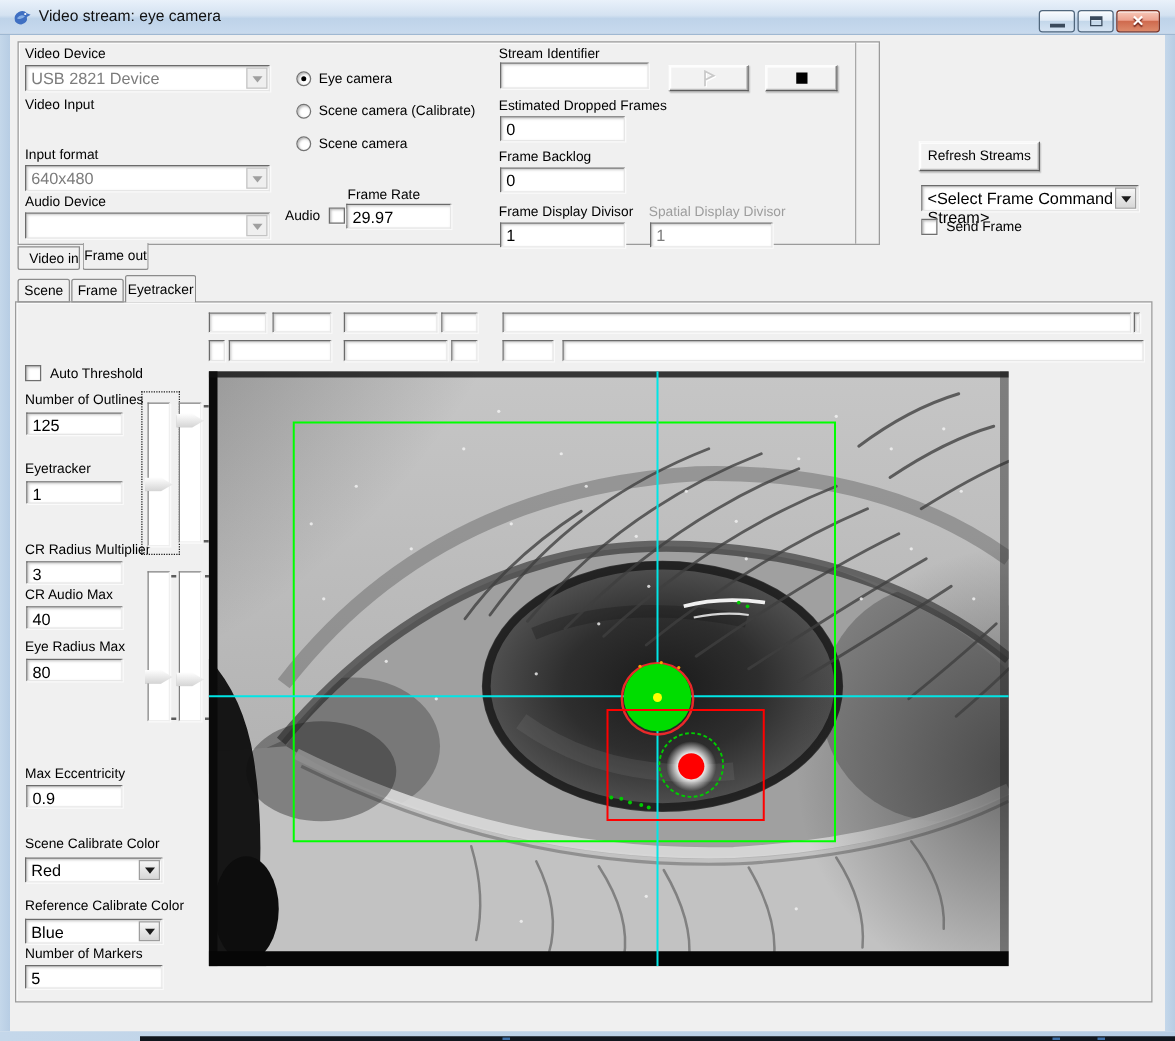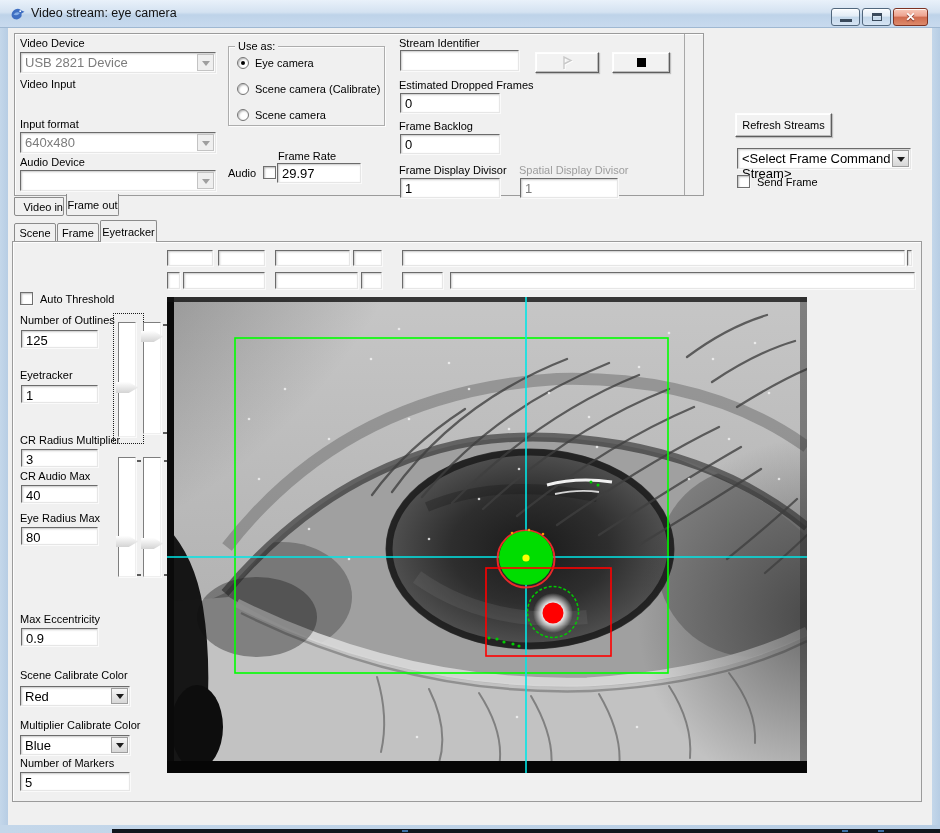--- a/index.html
+++ b/index.html
@@ -111,23 +111,20 @@
   </div>
 
   <span class="abs lbl" style="left:20px;top:156px">Audio  Device</span>
   <div class="abs f" style="left:20px;top:170px;width:196px;height:21px">
     <span></span>
     <span class="da dis">
         <i></i>
       </span>
   </div>
 
-  <div class="abs grp" style="left:228px;top:46px;width:157px;height:80px">
-    <span class="leg">Use as:</span>
-  </div>
   <div class="abs rd" style="left:237px;top:57px">
       <span class="dot"></span>
     </div>
   <span class="abs lbl" style="left:255px;top:57px">Eye camera</span>
   <div class="abs rd" style="left:237px;top:83px"></div>
   <span class="abs lbl" style="left:255px;top:83px">Scene camera (Calibrate)</span>
   <div class="abs rd" style="left:237px;top:109px"></div>
   <span class="abs lbl" style="left:255px;top:109px">Scene camera</span>
 
   <span class="abs lbl" style="left:278px;top:150px">Frame Rate</span>
@@ -212,21 +209,21 @@
   <div class="abs f" style="left:21px;top:628px;width:77px;height:18px"><span>0.9</span></div>
 
   <span class="abs lbl" style="left:20px;top:669px">Scene Calibrate Color</span>
   <div class="abs f" style="left:20px;top:686px;width:110px;height:20px">
     <span>Red</span>
     <span class="da">
         <i></i>
       </span>
   </div>
 
-  <span class="abs lbl" style="left:20px;top:719px">Multiplier Calibrate Color</span>
+  <span class="abs lbl" style="left:20px;top:719px">Reference Calibrate Color</span>
   <div class="abs f" style="left:20px;top:735px;width:110px;height:20px">
     <span>Blue</span>
     <span class="da">
         <i></i>
       </span>
   </div>
 
   <span class="abs lbl" style="left:20px;top:757px">Number of Markers</span>
   <div class="abs f" style="left:20px;top:772px;width:110px;height:19px"><span>5</span></div>
 

